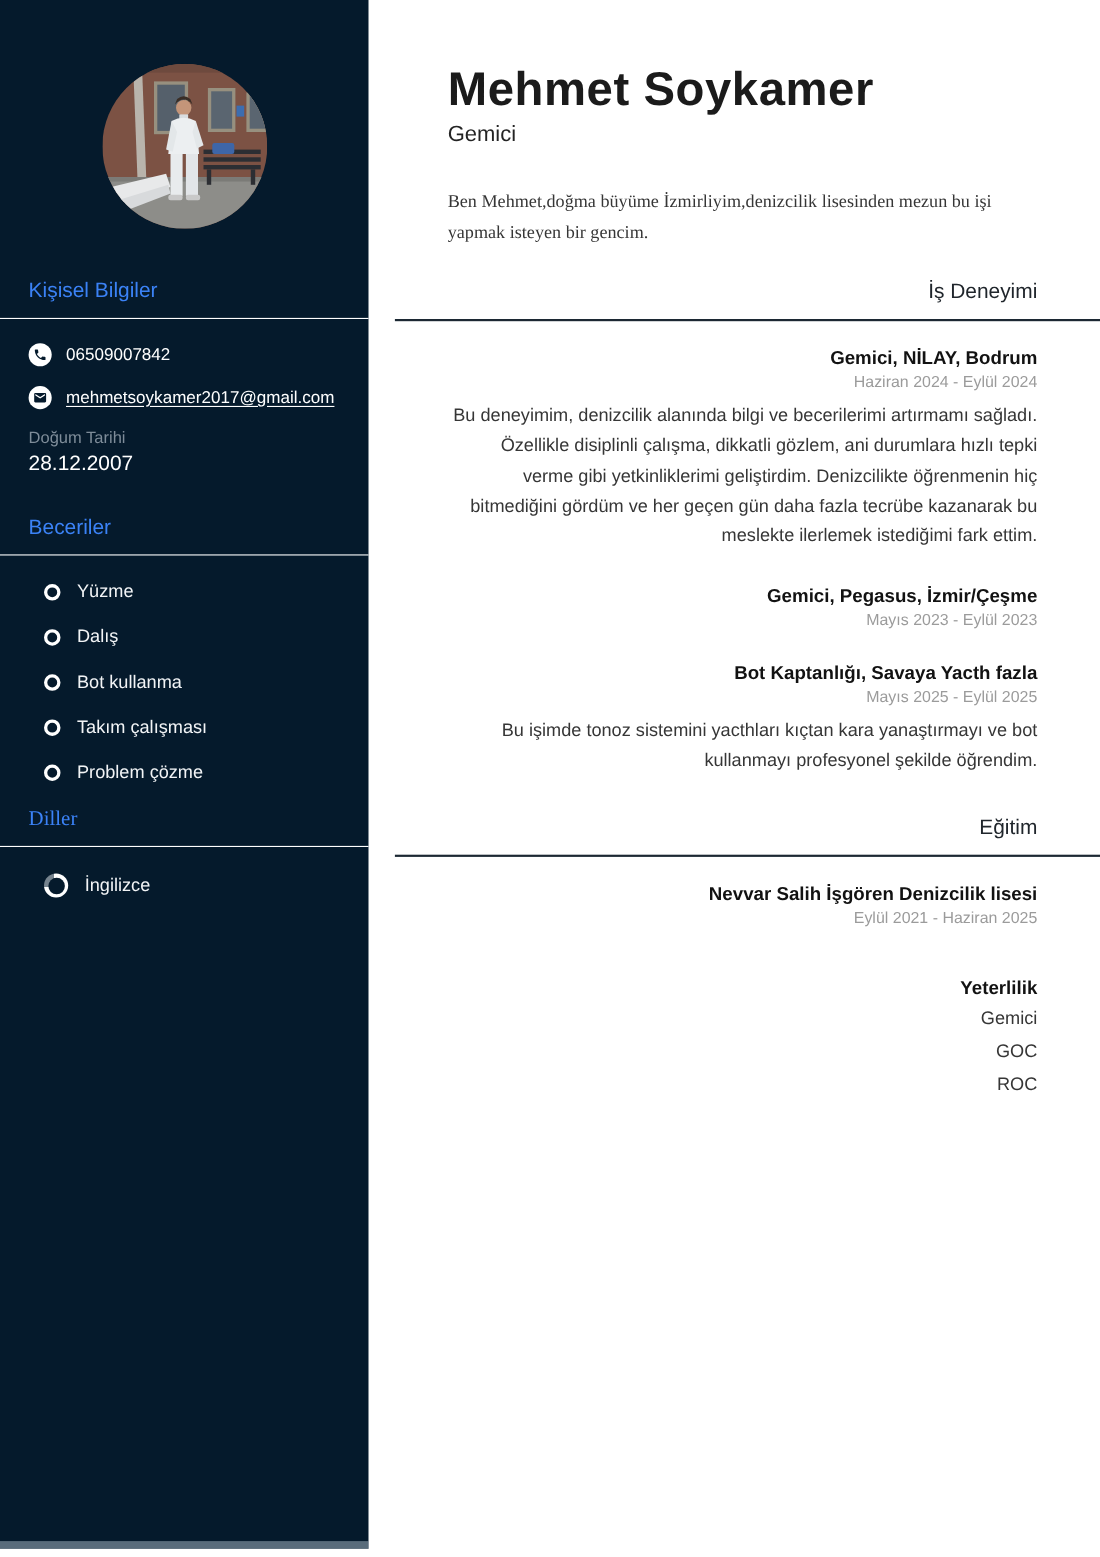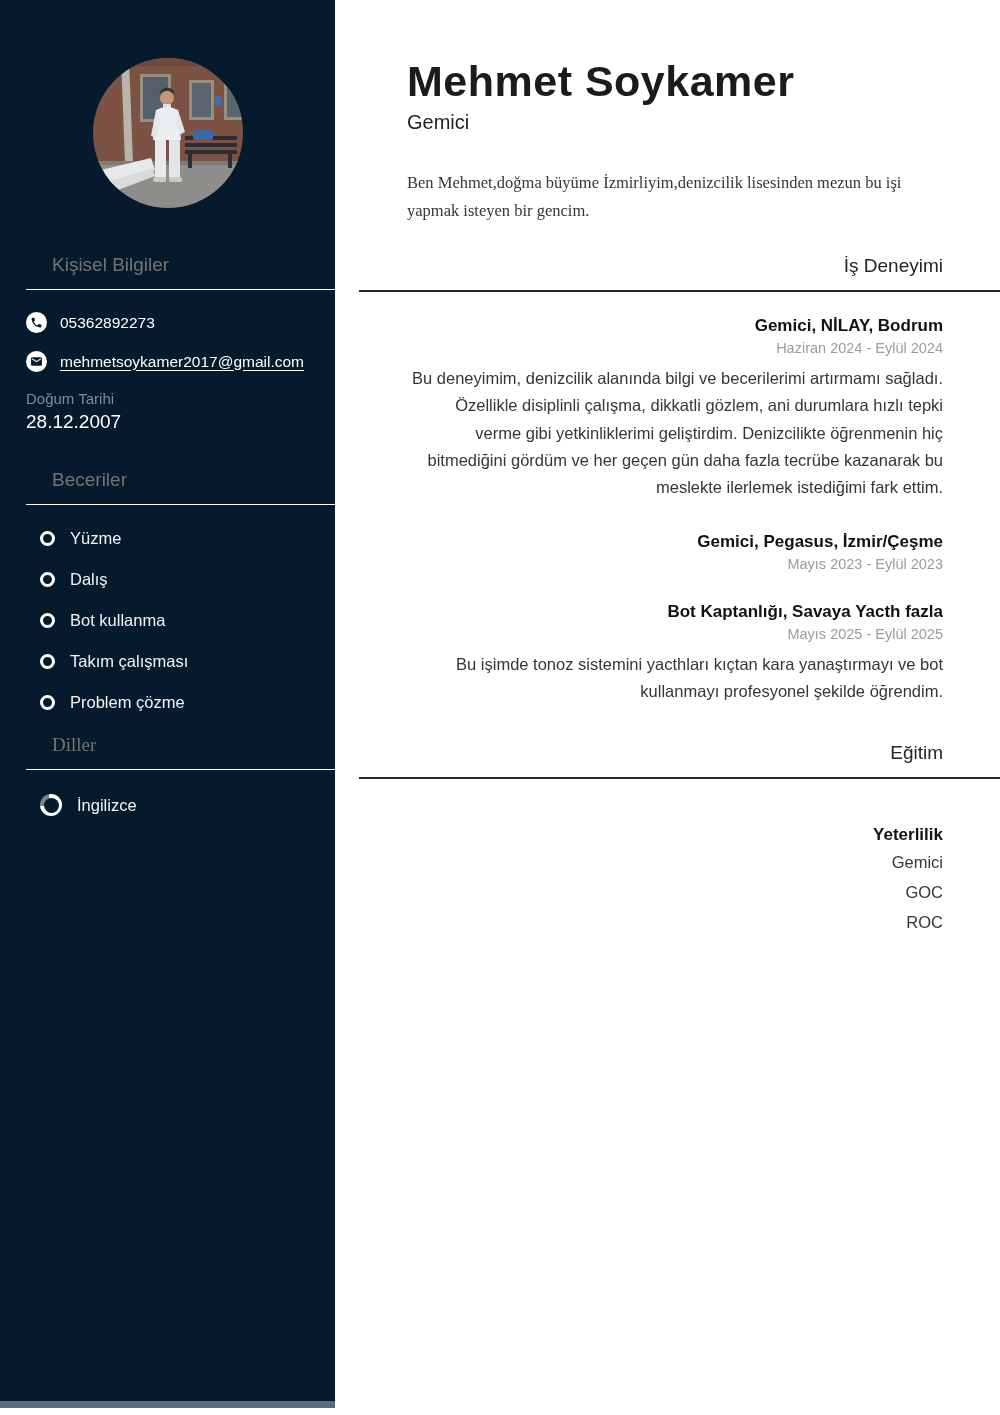--- a/index.html
+++ b/index.html
@@ -26,24 +26,23 @@
     opacity:.55;
   }
   .photo-wrap {
     width:150px; height:150px;
     margin:58px auto 0 auto;
     border-radius:50%;
     overflow:hidden;
   }
   .side-heading {
     font-size:19px; font-weight:400;
-    color:#737373;
+    color:#3b82f6;
     padding:0 0 13px 26px;
     border-bottom:1px solid #ffffff;
-    margin-left:26px;
   }
   .side-heading.first { margin-top:46px; }
   .contact { padding:22px 14px 0 26px; }
   .contact-row {
     display:flex; align-items:center; gap:13px;
     margin-bottom:18px;
   }
   .contact-icon {
     width:21px; height:21px; flex:0 0 21px;
     background:#ffffff; border-radius:50%;
@@ -162,21 +161,21 @@
 
     <h2 class="side-heading first">Kişisel Bilgiler</h2>
 
     <div class="contact">
       <div class="contact-row">
         <span class="contact-icon">
           <svg viewBox="0 0 24 24" fill="#051a2c">
               <path d="M6.62 10.79c1.44 2.83 3.76 5.14 6.59 6.59l2.2-2.2c.27-.27.67-.36 1.02-.24 1.12.37 2.33.57 3.57.57.55 0 1 .45 1 1V20c0 .55-.45 1-1 1-9.39 0-17-7.61-17-17 0-.55.45-1 1-1h3.5c.55 0 1 .45 1 1 0 1.25.2 2.45.57 3.57.11.35.03.74-.25 1.02l-2.2 2.2z"></path>
             </svg>
         </span>
-        <span class="contact-text">05362892273</span>
+        <span class="contact-text">06509007842</span>
       </div>
       <div class="contact-row">
         <span class="contact-icon">
           <svg viewBox="0 0 24 24" fill="#051a2c">
               <path d="M20 4H4c-1.1 0-2 .9-2 2v12c0 1.1.9 2 2 2h16c1.1 0 2-.9 2-2V6c0-1.1-.9-2-2-2zm0 4.24l-8 5-8-5V6l8 5 8-5v2.24z"></path>
             </svg>
         </span>
         <a class="contact-text contact-link" href="#">mehmetsoykamer2017@gmail.com</a>
       </div>
       <div class="birth-label">Doğum Tarihi</div>
@@ -246,20 +245,24 @@
         <div class="entry-title">Bot Kaptanlığı, Savaya Yacth fazla</div>
         <div class="entry-dates">Mayıs 2025 - Eylül 2025</div>
         <p class="entry-desc">Bu işimde tonoz sistemini yacthları kıçtan kara yanaştırmayı ve bot kullanmayı profesyonel şekilde öğrendim.</p>
       </div>
     </section>
 
     <section class="section" style="margin-top:36px;">
       <h2 class="section-heading">Eğitim</h2>
       <div class="section-rule"></div>
 
+      <div class="entry">
+        <div class="entry-title">Nevvar Salih İşgören Denizcilik lisesi</div>
+        <div class="entry-dates">Eylül 2021 - Haziran 2025</div>
+      </div>
 
       <div class="qual-block">
         <div class="qual-title">Yeterlilik</div>
         <div class="qual-item">Gemici</div>
         <div class="qual-item">GOC</div>
         <div class="qual-item">ROC</div>
       </div>
     </section>
 
   </main>

